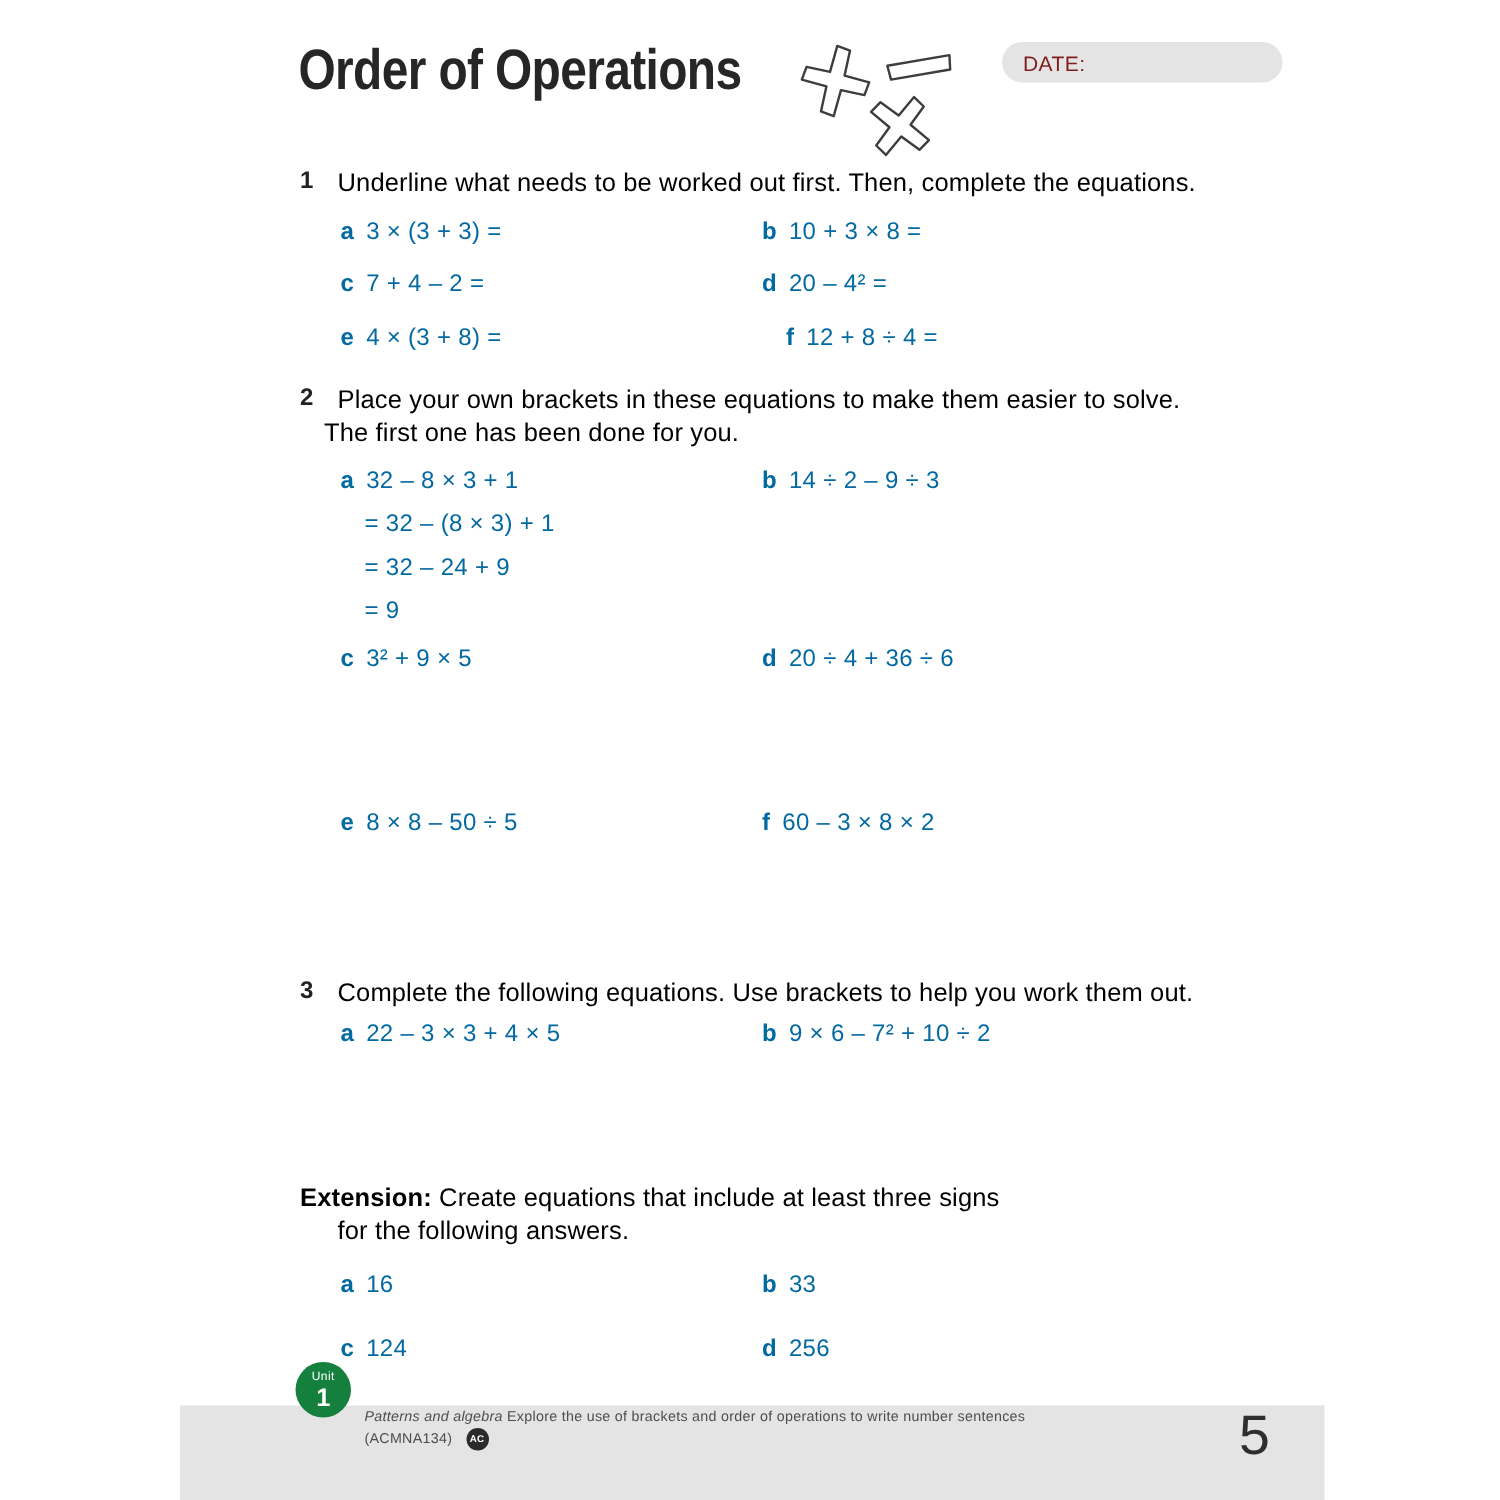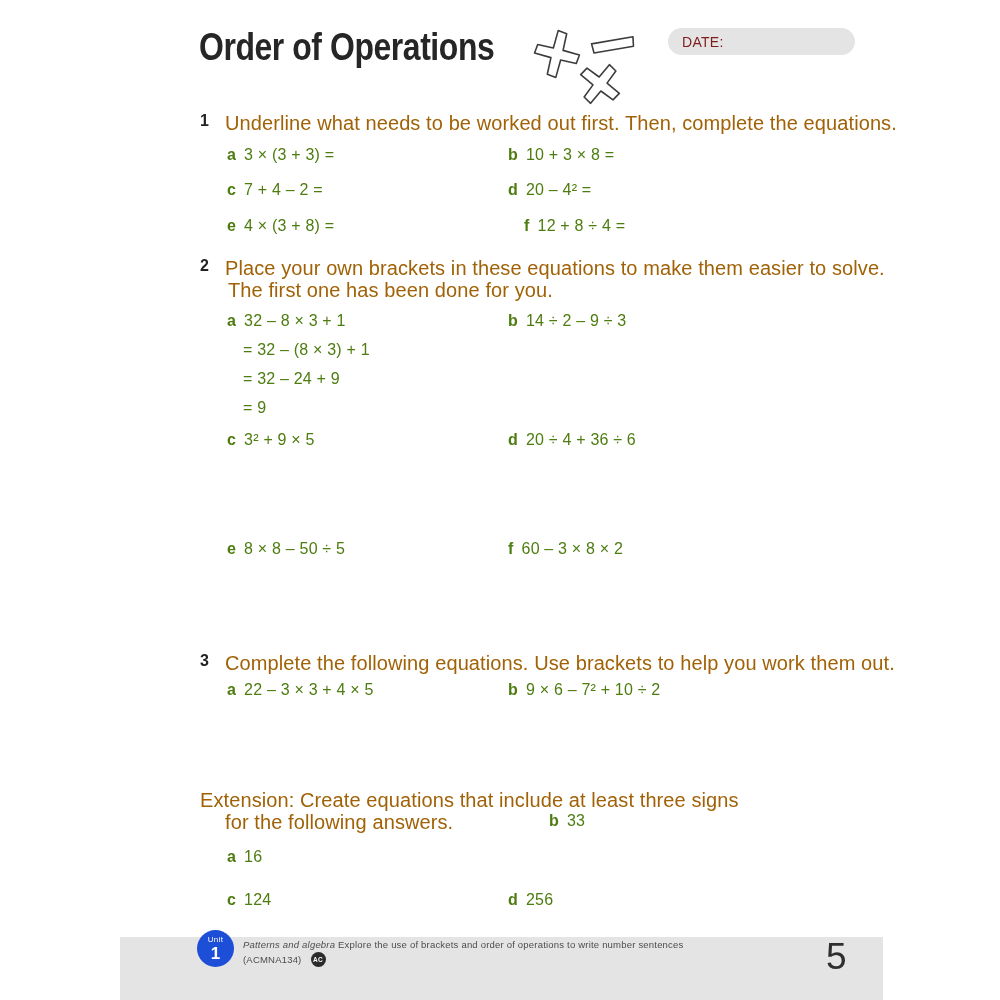--- a/index.html
+++ b/index.html
@@ -19,35 +19,35 @@
 
   
   .date-pill {
     background:#e4e4e4; border-radius:14px;
     width:187px; height:27px; display:flex; align-items:center;
     padding-left:14px;
   }
   .date-pill span { font-size:14px; color:#7f1d1d; letter-spacing:0.3px; }
 
   
-  .body-text { font-size:20px; letter-spacing:0.1px; color:#a16207; }
+  .body-text { font-size:17px; letter-spacing:0.1px; color:#000000; }
   .qnum { font-weight:bold; font-size:16px; color:#222; }
-  .eq   { font-size:16px; color:#4d7c0f; letter-spacing:0.2px; }
+  .eq   { font-size:16px; color:#0369a1; letter-spacing:0.2px; }
   .lbl  { font-weight:bold; margin-right:8px; }
-  .bold { font-weight:normal; }
+  .bold { font-weight:bold; }
   .ital { font-style:italic; }
 
   
   .footer-band {
     position:absolute; left:120px; top:937px; width:763px; height:63px;
     background:#e4e4e4;
   }
   .unit-badge {
-    position:absolute; left:197px; top:930px; width:37px; height:37px;
-    background:#1d4ed8; border-radius:50%;
+    position:absolute; left:197px; top:908px; width:37px; height:37px;
+    background:#15803d; border-radius:50%;
     display:flex; flex-direction:column; align-items:center; justify-content:center;
     color:#fff; line-height:1;
   }
   .unit-badge .u-label { font-size:8px; letter-spacing:0.3px; margin-bottom:1px; }
   .unit-badge .u-num   { font-size:17px; font-weight:bold; }
   .footer-text { font-size:9.5px; color:#4d4d4d; letter-spacing:0.2px; line-height:13px; }
   .footer-text .row3 { display:flex; align-items:center; margin-top:1px; }
   .ac-badge {
     display:inline-flex; align-items:center; justify-content:center;
     width:15px; height:15px; border-radius:50%; background:#2b2b2b;
@@ -87,21 +87,21 @@
 
   <div class="abs eq" style="left:227px; top:146px;"><b class="lbl">a</b><span>3 × (3 + 3) =</span></div>
   <div class="abs eq" style="left:508px; top:146px;"><b class="lbl">b</b><span>10 + 3 × 8 =</span></div>
   <div class="abs eq" style="left:227px; top:181px;"><b class="lbl">c</b><span>7 + 4 – 2 =</span></div>
   <div class="abs eq" style="left:508px; top:181px;"><b class="lbl">d</b><span>20 – 4² =</span></div>
   <div class="abs eq" style="left:227px; top:217px;"><b class="lbl">e</b><span>4 × (3 + 8) =</span></div>
   <div class="abs eq" style="left:508px; top:217px;margin-left:16px;"><b class="lbl">f</b><span>12 + 8 ÷ 4 =</span></div>
 
   <div class="abs qnum" style="left:200px; top:257px;">2</div>
   <div class="abs body-text" style="left:225px; top:257px;">Place your own brackets in these equations to make them easier to solve.</div>
-  <div class="abs body-text" style="left:228px; top:279px;">The first one has been done for you.</div>
+  <div class="abs body-text" style="left:216px; top:279px;">The first one has been done for you.</div>
 
   <div class="abs eq" style="left:227px; top:312px;"><b class="lbl">a</b><span>32 – 8 × 3 + 1</span></div>
   <div class="abs eq" style="left:508px; top:312px;"><b class="lbl">b</b><span>14 ÷ 2 – 9 ÷ 3</span></div>
 
   <div class="abs eq" style="left:243px; top:341px;">= 32 – (8 × 3) + 1</div>
   <div class="abs eq" style="left:243px; top:370px;">= 32 – 24 + 9</div>
   <div class="abs eq" style="left:243px; top:399px;">= 9</div>
 
   <div class="abs eq" style="left:227px; top:431px;"><b class="lbl">c</b><span>3² + 9 × 5</span></div>
   <div class="abs eq" style="left:508px; top:431px;"><b class="lbl">d</b><span>20 ÷ 4 + 36 ÷ 6</span></div>
@@ -111,21 +111,21 @@
   <div class="abs qnum" style="left:200px; top:652px;">3</div>
   <div class="abs body-text" style="left:225px; top:652px;">Complete the following equations. Use brackets to help you work them out.</div>
 
   <div class="abs eq" style="left:227px; top:681px;"><b class="lbl">a</b><span>22 – 3 × 3 + 4 × 5</span></div>
   <div class="abs eq" style="left:508px; top:681px;"><b class="lbl">b</b><span>9 × 6 – 7² + 10 ÷ 2</span></div>
 
   <div class="abs body-text" style="left:200px; top:789px;"><b class="bold">Extension:</b><span> </span><span>Create equations that include at least three signs</span></div>
   <div class="abs body-text" style="left:225px; top:811px;">for the following answers.</div>
 
   <div class="abs eq" style="left:227px; top:848px;"><b class="lbl">a</b><span>16</span></div>
-  <div class="abs eq" style="left:508px; top:812px;margin-left:41px;"><b class="lbl">b</b><span>33</span></div>
+  <div class="abs eq" style="left:508px; top:848px;"><b class="lbl">b</b><span>33</span></div>
   <div class="abs eq" style="left:227px; top:891px;"><b class="lbl">c</b><span>124</span></div>
   <div class="abs eq" style="left:508px; top:891px;"><b class="lbl">d</b><span>256</span></div>
 
   <div class="footer-band"></div>
 
   <div class="unit-badge">
     <span class="u-label">Unit</span>
     <span class="u-num">1</span>
   </div>
 

